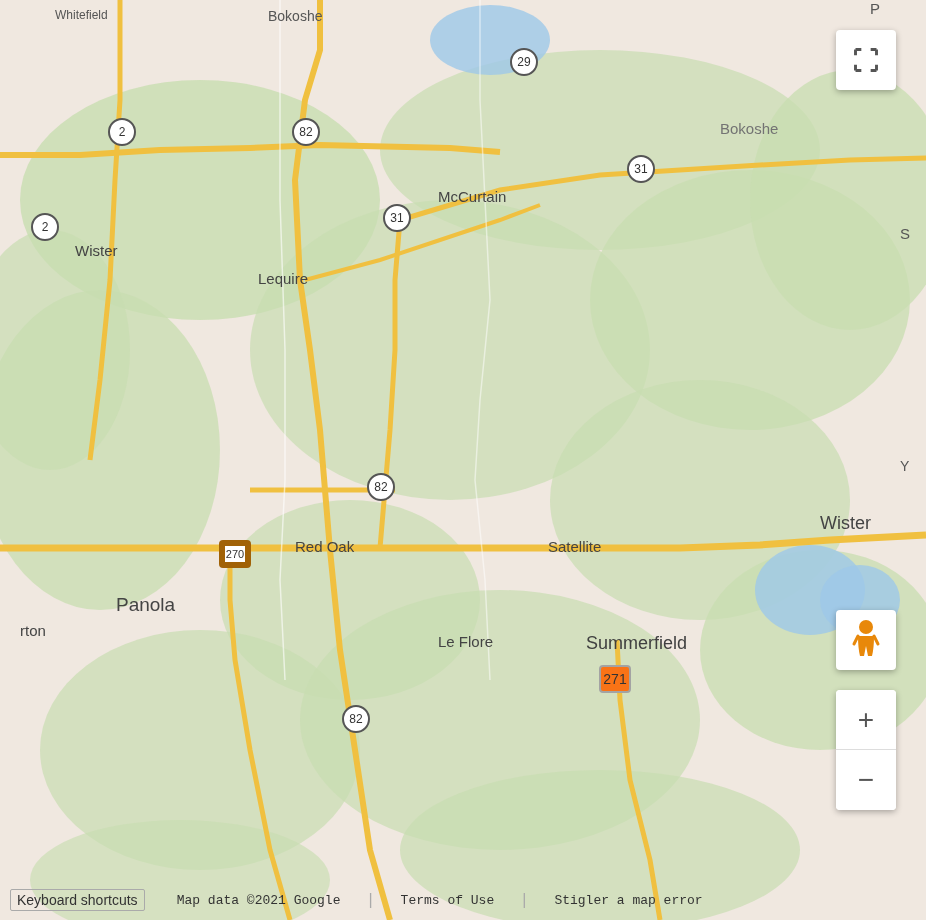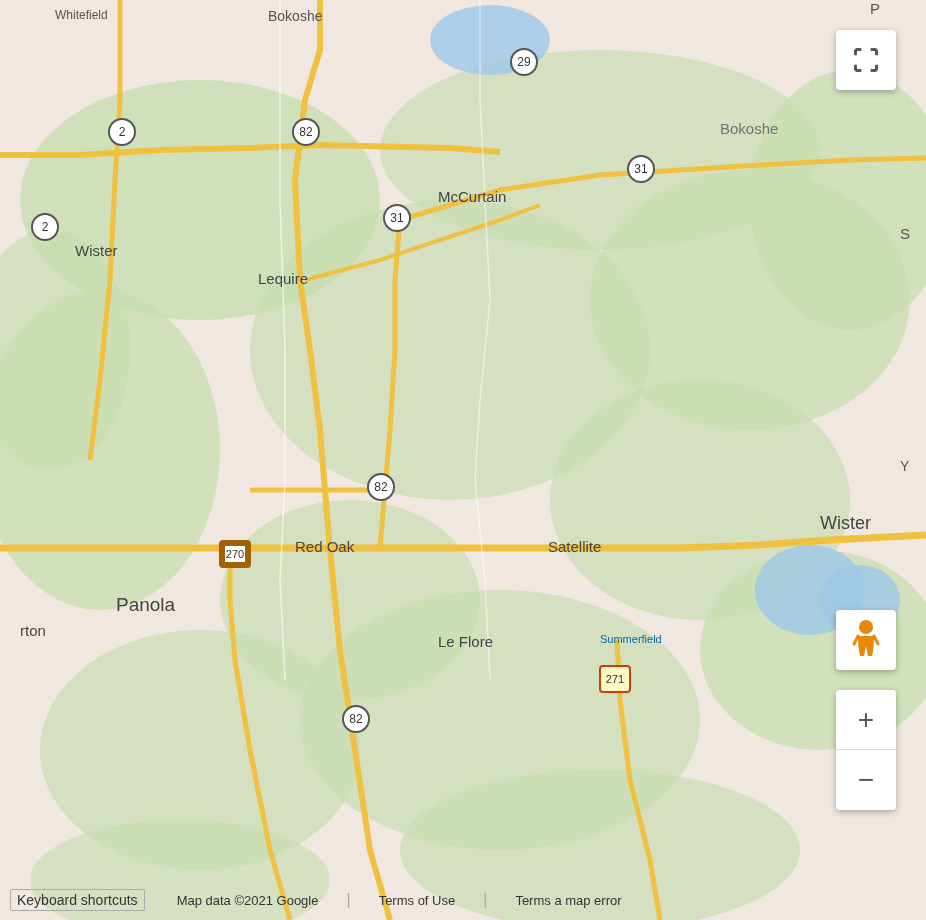--- a/index.html
+++ b/index.html
@@ -142,20 +142,21 @@
       padding: 2px 6px;
       border-radius: 2px;
       cursor: pointer;
       margin-right: 8px;
     }
 
     .bottom-text {
       font-size: 13px;
       color: #333;
       margin-right: 12px;
+      font-family: Liberation Mono, monospace;
     }
 
     .bottom-divider {
       color: #aaa;
       margin-right: 12px;
     }
 
     
     .fullscreen-icon {
       width: 28px;
@@ -242,38 +243,38 @@
     <div style="position:absolute;top:204px;left:383px;">
       <div style="width:28px;height:28px;border-radius:50%;border:2px solid #555;background:white;display:flex;align-items:center;justify-content:center;font-size:12px;color:#333;font-weight:500;">31</div>
     </div>
     <div style="position:absolute;top:473px;left:367px;">
       <div style="width:28px;height:28px;border-radius:50%;border:2px solid #555;background:white;display:flex;align-items:center;justify-content:center;font-size:12px;color:#333;font-weight:500;">82</div>
     </div>
     <div style="position:absolute;top:540px;left:219px;">
       <div style="width:32px;height:28px;border-radius:4px;border:6px solid #a16207;background:white;display:flex;align-items:center;justify-content:center;font-size:11px;color:#333;font-weight:500;">270</div>
     </div>
     <div style="position:absolute;top:665px;left:599px;">
-      <div style="width:32px;height:28px;border-radius:4px;border:2px solid #c2410c;background:#fef9c3;display:flex;align-items:center;justify-content:center;font-size:11px;color:#333;font-weight:500;">271</div>
+      <div style="width:32px;height:28px;border-radius:4px;border:2px solid #a3a3a3;background:#f97316;display:flex;align-items:center;justify-content:center;font-size:14px;color:#333;font-weight:500;">271</div>
     </div>
     <div style="position:absolute;top:705px;left:342px;">
       <div style="width:28px;height:28px;border-radius:50%;border:2px solid #555;background:white;display:flex;align-items:center;justify-content:center;font-size:12px;color:#333;font-weight:500;">82</div>
     </div>
 
     <span style="position:absolute;top:8px;left:55px;font-size:12px;color:#555;font-weight:400;">Whitefield</span>
     <span style="position:absolute;top:8px;left:268px;font-size:14px;color:#555;font-weight:400;">Bokoshe</span>
     <span style="position:absolute;top:120px;left:720px;font-size:15px;color:#737373;font-weight:400;">Bokoshe</span>
     <span style="position:absolute;top:188px;left:438px;font-size:15px;color:#444;font-weight:400;">McCurtain</span>
     <span style="position:absolute;top:242px;left:75px;font-size:15px;color:#444;font-weight:400;">Wister</span>
     <span style="position:absolute;top:270px;left:258px;font-size:15px;color:#444;font-weight:400;">Lequire</span>
     <span style="position:absolute;top:513px;left:820px;font-size:18px;color:#444;font-weight:400;">Wister</span>
     <span style="position:absolute;top:594px;left:116px;font-size:19px;color:#444;font-weight:400;">Panola</span>
     <span style="position:absolute;top:538px;left:295px;font-size:15px;color:#444;font-weight:400;">Red Oak</span>
     <span style="position:absolute;top:538px;left:548px;font-size:15px;color:#444;font-weight:400;">Satellite</span>
     <span style="position:absolute;top:633px;left:438px;font-size:15px;color:#444;font-weight:400;">Le Flore</span>
-    <span style="position:absolute;top:633px;left:600px;font-size:11px;color:#0369a1;font-weight:400;">Summerfield</span>
+    <span style="position:absolute;top:633px;left:586px;font-size:18px;color:#404040;font-weight:400;">Summerfield</span>
     <span style="position:absolute;top:622px;left:20px;font-size:15px;color:#444;font-weight:400;text-align:right;">rton</span>
     <span style="position:absolute;top:458px;left:900px;font-size:14px;color:#555;font-weight:400;">Y</span>
     <span style="position:absolute;top:0px;left:870px;font-size:15px;color:#555;font-weight:400;">P</span>
     <span style="position:absolute;top:225px;left:900px;font-size:15px;color:#555;font-weight:400;">S</span>
   </div>
 
   <button id="pegman-btn">
     <svg width="36" height="44" viewBox="0 0 36 44" xmlns="http://www.w3.org/2000/svg">
 
       <circle cx="18" cy="9" r="7" fill="#e8880a"></circle>
@@ -288,16 +289,16 @@
     <button class="zoom-btn">+</button>
     <button class="zoom-btn">−</button>
   </div>
 
   <div id="bottom-bar">
     <a id="keyboard-shortcuts">Keyboard shortcuts</a>
     <span class="bottom-text" style="margin-left:8px;">Map data ©2021 Google</span>
     <span class="bottom-divider">|</span>
     <span class="bottom-text">Terms of Use</span>
     <span class="bottom-divider">|</span>
-    <span class="bottom-text">Terms a map error</span>
+    <span class="bottom-text">Stigler a map error</span>
   </div>
 
 </div>
 
 </body></html>

